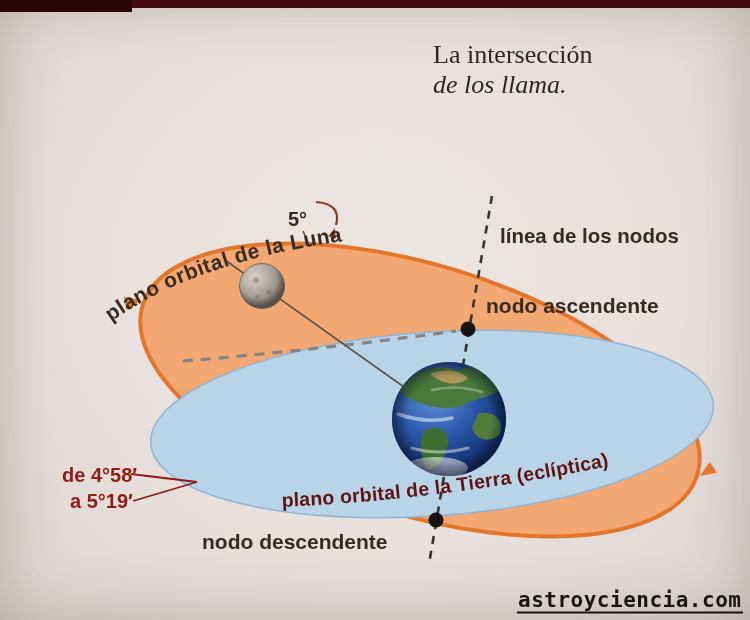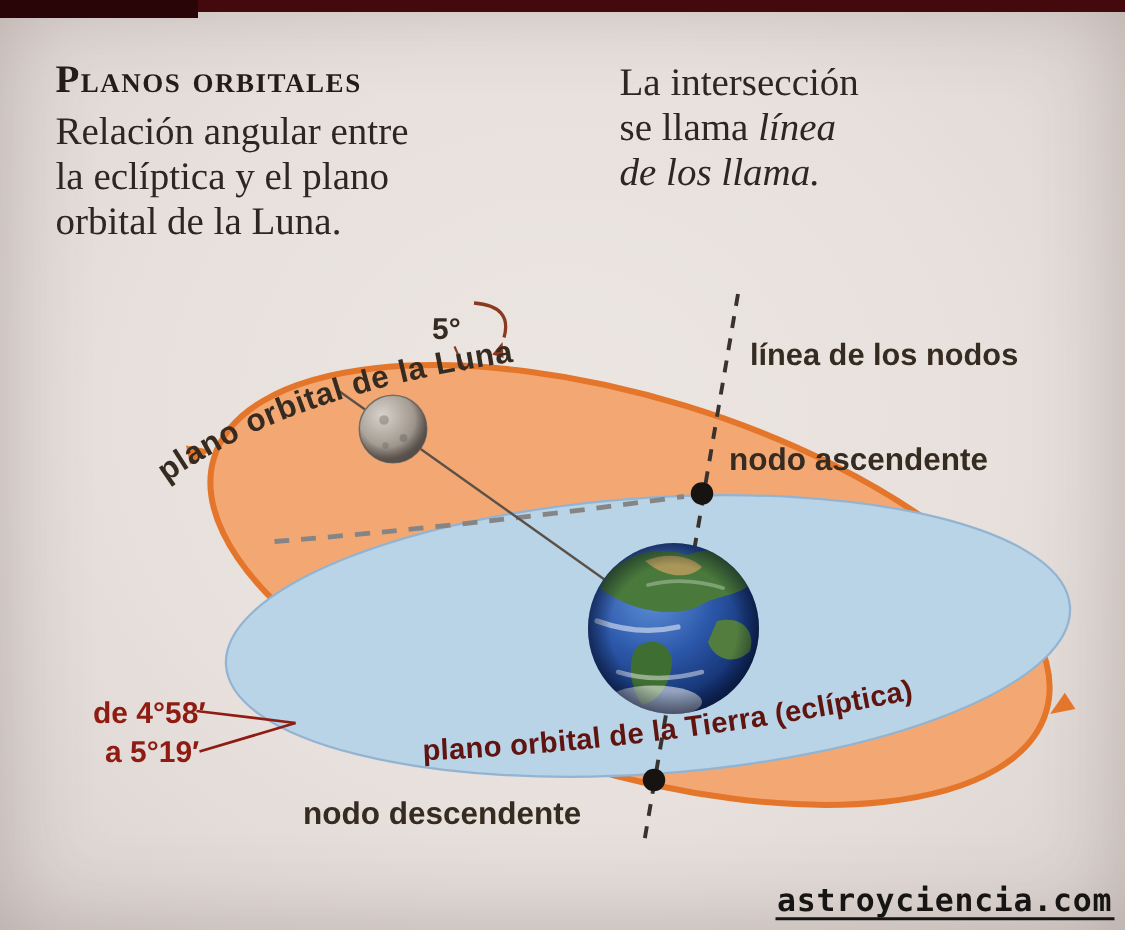--- a/index.html
+++ b/index.html
@@ -5,21 +5,21 @@
   html,body { margin:0; padding:0; background:#c9c2be; }
   #canvas {
     position:relative; width:750px; height:620px; overflow:hidden;
     background: radial-gradient(ellipse at 50% 45%, #ece6e2 0%, #e7e0dc 55%, #dbd3cf 100%);
     box-shadow: inset 0 0 60px rgba(100,80,75,.30);
     font-family:"Liberation Sans", sans-serif;
   }
   #diagram-svg { position:absolute; left:0; top:0; }
   .hdr { position:absolute; color:#2e2721; font-family:"Liberation Serif", serif; font-size:26px; line-height:1.16; }
   #hdr-left  { left:37px; top:38px; width:360px; }
-  #hdr-right { left:413px; top:40px; width:300px; }
+  #hdr-right { left:433px; top:40px; width:300px; }
   .hdr-title { font-variant:small-caps; font-weight:bold; letter-spacing:1px; color:#241d17; margin-bottom:5px; }
   .ital { font-style:italic; }
   svg text { font-family:"Liberation Sans", sans-serif; }
   .label-sans  { font-weight:bold; fill:#362b20; }
   .watermark-text { font-family:"DejaVu Sans Mono", monospace; font-weight:bold; fill:#171513; letter-spacing:.5px; }
 </style>
 </head>
 <body>
 
 <div id="canvas">
@@ -128,28 +128,19 @@
       <textPath href="#earthPlanePath" startOffset="2">plano orbital de la Tierra (eclíptica)</textPath>
     </text>
 
     <text x="62" y="482" font-size="20" font-weight="bold" fill="#8e1c12">de 4°58′</text>
     <text x="70" y="508" font-size="20" font-weight="bold" fill="#8e1c12">a 5°19′</text>
 
     <text x="518" y="607" font-size="21" class="watermark-text">astroyciencia.com</text>
     <rect x="517" y="611.5" width="226" height="2" fill="#171513"></rect>
   </svg>
 
-  <div id="hdr-left" class="hdr">
-    <div class="hdr-title">Planos orbitales</div>
-    <div>Relación angular entre</div>
-    <div>la eclíptica y el plano</div>
-    <div>orbital de la Luna.</div>
-  </div>
 
   <div id="hdr-right" class="hdr">
     <div>La intersección</div>
-    <div>
-      <span>se llama </span><span class="ital">línea</span>
-    </div>
     <div class="ital">de los llama.</div>
   </div>
 
 </div>
 
 </body></html>

